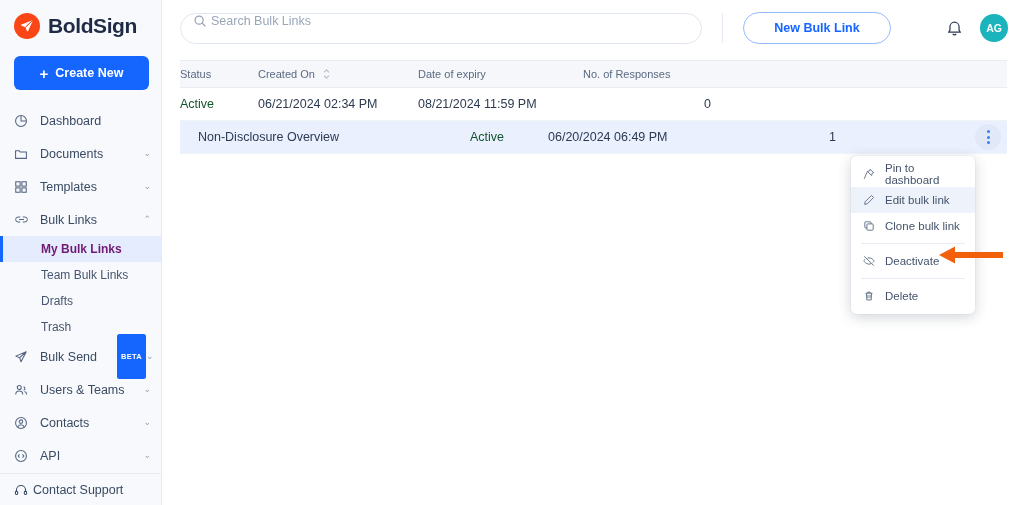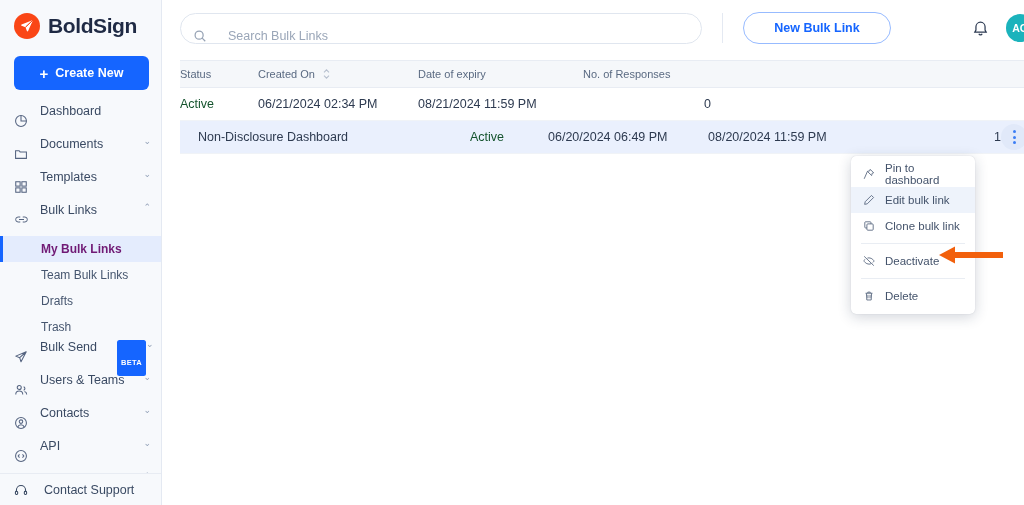--- a/index.html
+++ b/index.html
@@ -35,21 +35,21 @@
     margin: 4px 12px 12px 14px;
     height: 34px; border-radius: 6px;
     background: #1565ff; color: #fff;
     display: flex; align-items: center; justify-content: center; gap: 7px;
     font-size: 12.5px; font-weight: bold; cursor: pointer;
   }
   .plus-ico { font-size: 15px; font-weight: bold; line-height: 1; }
 
   .nav { padding-top: 2px; }
   .nav-item {
-    display: flex; 
+    display: flex; align-items: center;
     height: 33px; padding: 0 10px 0 14px;
     font-size: 12.5px; color: #3a4a63; cursor: pointer;
     position: relative;
   }
   .nav-item .ico {
     width: 18px; flex: 0 0 18px; display: flex;
     align-items: center; justify-content: flex-start; color: #556480;
   }
   .nav-item .lbl { margin-left: 8px; white-space: nowrap; }
   .nav-item .chev {
@@ -66,33 +66,33 @@
   }
   .sub-item.active {
     background: #e4ecfd; color: #701a75; font-weight: bold;
     border-left: 3px solid #1565ff; padding-left: 38px;
   }
   .contact-support {
     position: absolute; left: 0; bottom: 0;
     width: 161px; height: 32px;
     background: #f7f9fc; border-top: 1px solid #e8ecf3;
     display: flex; align-items: center; padding-left: 14px;
-    gap: 16px; font-size: 12.5px; color: #3a4a63; cursor: pointer;
+    gap: 5px; font-size: 12.5px; color: #3a4a63; cursor: pointer;
   }
 
   
   .main { flex: 1; height: 505px; position: relative; background: #fff; }
   .topbar {
     height: 56px; display: flex; align-items: center;
     padding: 0 16px 0 18px; gap: 0;
   }
   .search-box {
     width: 522px; height: 31px; border: 1px solid #e0e6ef;
-    border-radius: 16px; display: flex; align-items: flex-end;
-    padding: 0 12px; gap: 21px; background: #fff;
+    border-radius: 16px; display: flex; align-items: flex-start;
+    padding: 0 12px; gap: 4px; background: #fff;
   }
   .search-box input {
     border: none; outline: none; font-size: 12.5px;
     color: #2d3a50; width: 100%; font-family: "Liberation Sans", sans-serif;
     background: transparent;
   }
   .search-box input::placeholder { color: #9aa6b8; }
   .divider-v {
     width: 1px; height: 30px; background: #e4e9f2; margin: 0 20px 0 20px;
   }
@@ -360,24 +360,23 @@
 
       <div class="trow">
         <div class="c-status status-active">Active</div>
         <div class="c-created">06/21/2024 02:34 PM</div>
         <div class="c-expiry">08/21/2024 11:59 PM</div>
         <div class="c-resp">0</div>
         <div class="c-act"></div>
       </div>
 
       <div class="trow selected">
-        <div class="c-title">Non-Disclosure Dashboard</div>
+        <div class="c-title">Non-Disclosure Overview</div>
         <div class="c-status status-active">Active</div>
         <div class="c-created">06/20/2024 06:49 PM</div>
-        <div class="c-expiry">08/20/2024 11:59 PM</div>
         <div class="c-resp">1</div>
         <div class="c-act">
           <div class="kebab">
             <i></i>
               <i></i>
               <i></i>
           </div>
         </div>
       </div>
 

